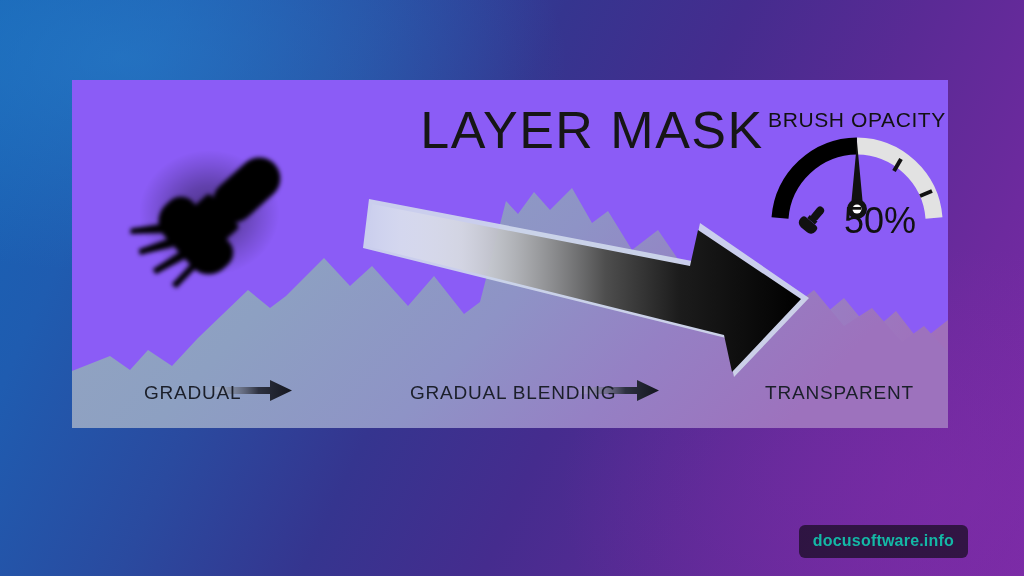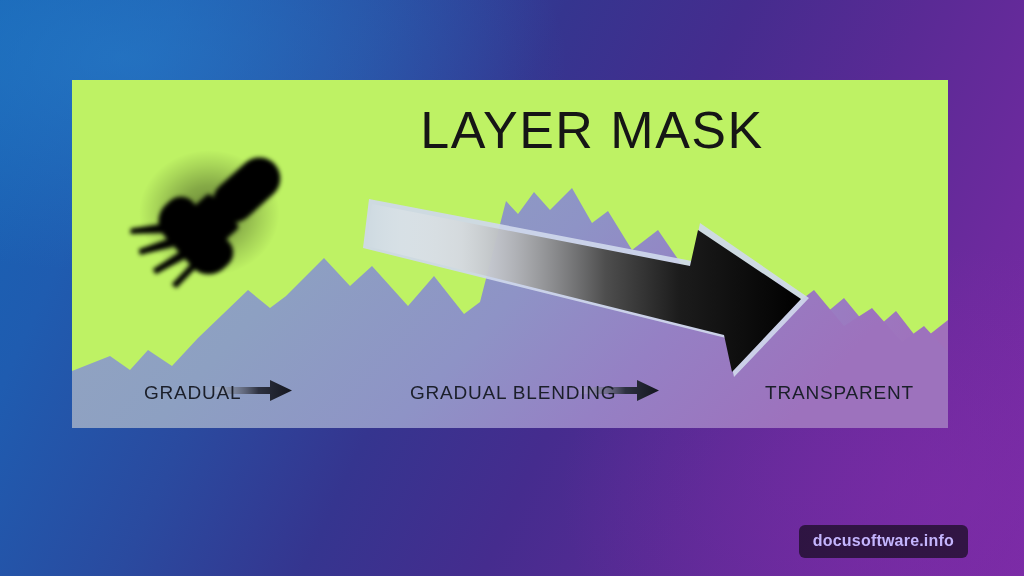--- a/index.html
+++ b/index.html
@@ -44,21 +44,21 @@
       radial-gradient(ellipse 62% 72% at 92% 86%, rgba(126,44,168,.55), rgba(126,44,168,0) 60%);
   }
 
   
   #card {
     position: absolute;
     left: 72px;
     top: 80px;
     width: 876px;
     height: 348px;
-    background: #bef264;
+    background: #8b5cf6;
     overflow: hidden;
   }
 
   
   #title {
     position: absolute;
     left: 340px;
     top: 24px;
     width: 360px;
     text-align: center;
@@ -155,21 +155,21 @@
   #label-transp   { left: 693px; top: 303px; }
   #mini-arrow-1 { left: 208px; }
   #mini-arrow-2 { left: 575px; }
 
   
   #watermark {
     position: absolute;
     right: 56px;
     bottom: 18px;
     background: rgba(22, 12, 30, .72);
-    color: #c4b5fd;
+    color: #14b8a6;
     font-size: 16px;
     font-weight: bold;
     letter-spacing: .2px;
     padding: 8px 14px 9px;
     border-radius: 6px;
     line-height: 1;
   }
 </style>
 </head>
 <body>
@@ -257,20 +257,51 @@
           <path d="M72 94 h54 a16 16 0 0 1 16 16 v6 a22 22 0 0 1 -22 22 h-42
                    a22 22 0 0 1 -22 -22 v-6 a16 16 0 0 1 16 -16 Z" fill="#000"></path>
           <path d="M70 128 l-20 30 l4 4 l22 -26 Z" fill="#000"></path>
           <path d="M85 132 l-14 34 l5 3 l16 -30 Z" fill="#000"></path>
           <path d="M101 133 l-6 36 l6 1 l8 -33 Z" fill="#000"></path>
           <path d="M116 131 l3 34 l6 -1 l-2 -33 Z" fill="#000"></path>
         </g>
       </svg>
     </div>
 
+    <div id="gauge">
+      <div id="gauge-label">BRUSH OPACITY</div>
+
+      <svg width="190" height="90" viewBox="0 0 190 90" style="position:absolute;left:0;top:28px;">
+
+        <path d="M18 82 A 78 78 0 0 1 95 10" fill="none" stroke="#000000" stroke-width="17" stroke-linecap="butt"></path>
+
+        <path d="M95 10 A 78 78 0 0 1 172 82" fill="none" stroke="#e2e2e2" stroke-width="17" stroke-linecap="butt"></path>
+
+        <line x1="139" y1="23" x2="132" y2="35" stroke="#111" stroke-width="4"></line>
+        <line x1="170" y1="55" x2="158" y2="60" stroke="#111" stroke-width="4"></line>
+
+        <g>
+          <path d="M95 6 L101 70 L89 70 Z" fill="#111"></path>
+          <circle cx="95" cy="73" r="10" fill="#111"></circle>
+          <circle cx="95" cy="73" r="4.5" fill="#fff"></circle>
+        </g>
+      </svg>
+
+      <div id="gauge-readout">
+        <svg class="brushmark" width="30" height="32" viewBox="0 0 30 32">
+          <g transform="rotate(40 15 16)">
+            <rect x="11" y="1" width="8" height="16" rx="4" fill="#111"></rect>
+            <rect x="10" y="15" width="10" height="4" fill="#111"></rect>
+            <path d="M9 19 h12 a4 4 0 0 1 4 4 v1 a6 6 0 0 1 -6 6 h-8
+                     a6 6 0 0 1 -6 -6 v-1 a4 4 0 0 1 4 -4 Z" fill="#111"></path>
+          </g>
+        </svg>
+        <span class="pct">50%</span>
+      </div>
+    </div>
 
     <div class="stage-label" id="label-opaque">GRADUAL</div>
     <div class="stage-label" id="label-gradual">GRADUAL BLENDING</div>
     <div class="stage-label" id="label-transp">TRANSPARENT</div>
 
   </div>
 
   <div id="watermark">
     <span>docusoftware.info</span>
   </div>

